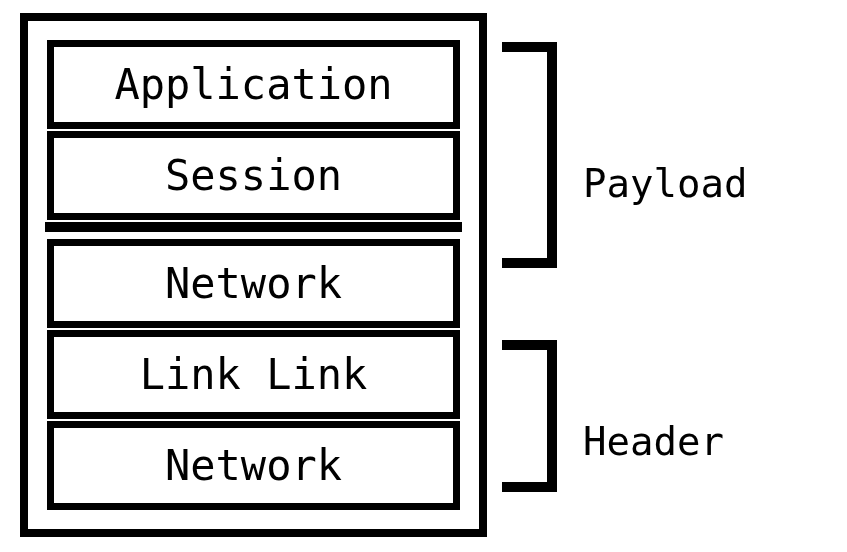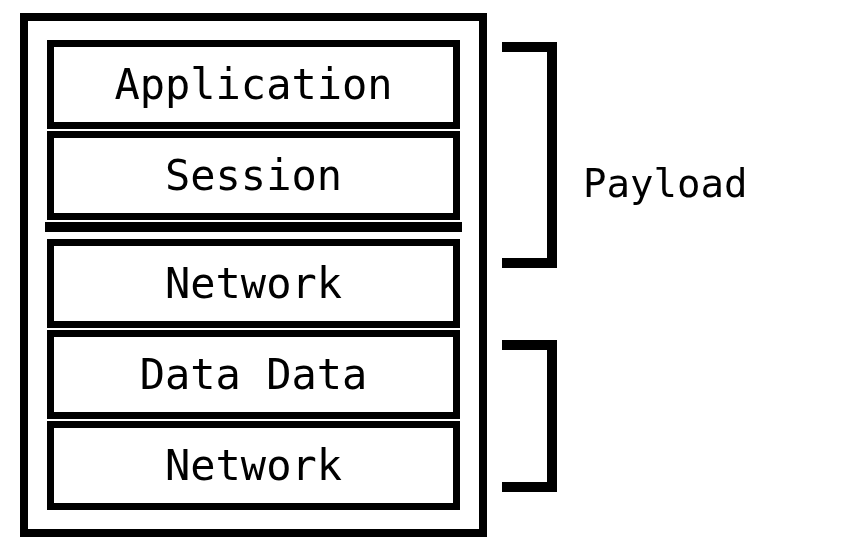--- a/index.html
+++ b/index.html
@@ -88,25 +88,26 @@
     <div class="row">
       <span>Session</span>
     </div>
 
     <div class="divider"></div>
 
     <div class="row">
       <span>Network</span>
     </div>
     <div class="row">
-      <span>Data Data</span>
+      <span>Link Link</span>
     </div>
     <div class="row">
       <span>Network</span>
     </div>
   </div>
 
   <div class="bracket bracket-payload"></div>
   <div class="bracket-label label-payload">Payload</div>
 
   <div class="bracket bracket-header"></div>
+  <div class="bracket-label label-header">Header</div>
 
 </div>
 
 </body></html>

